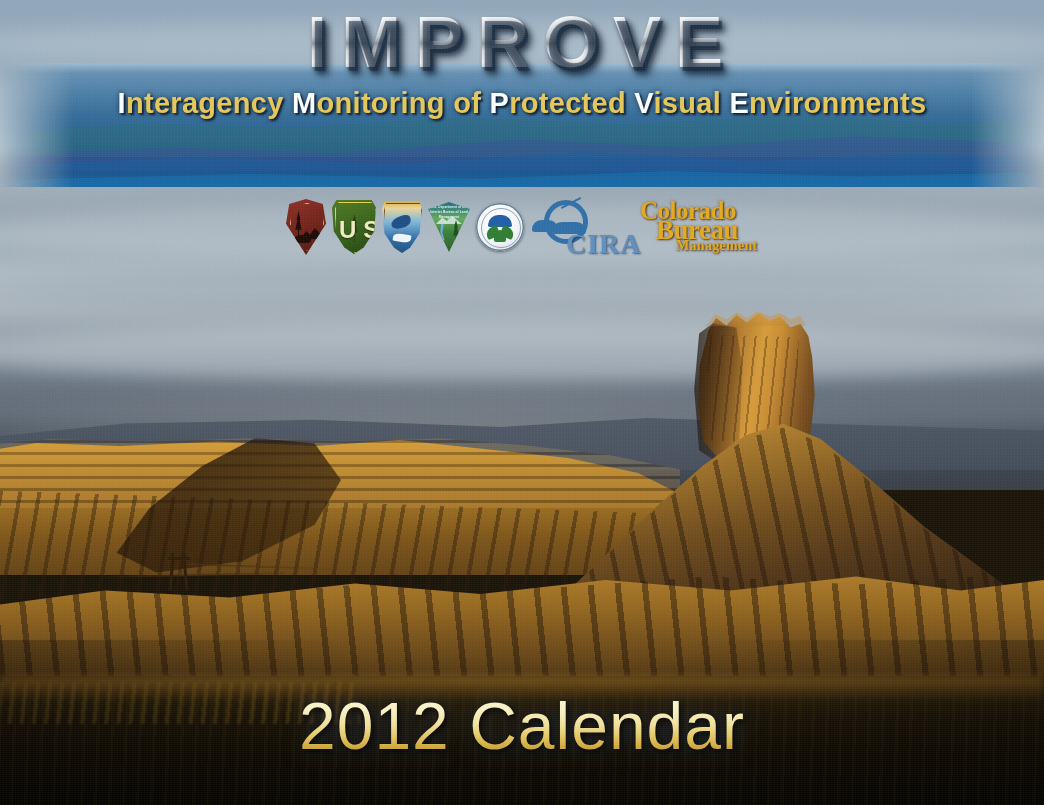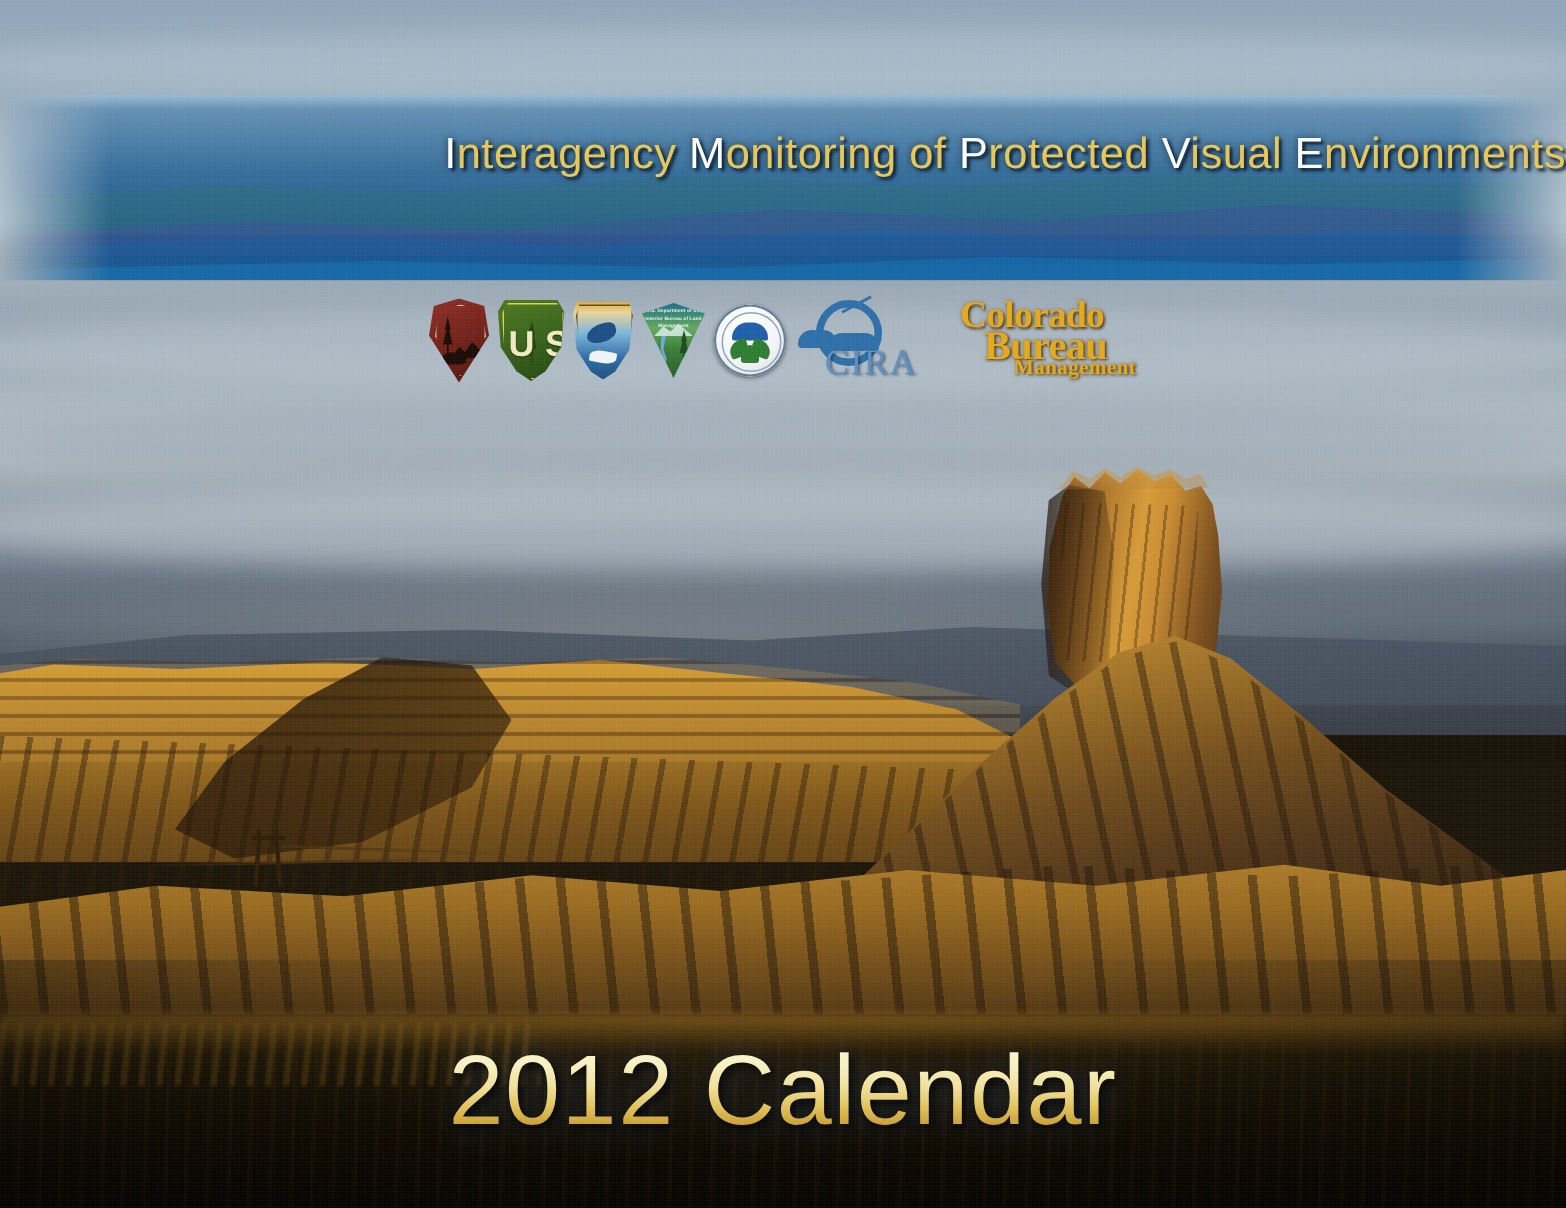--- a/index.html
+++ b/index.html
@@ -271,23 +271,23 @@
     -webkit-background-clip:text;
             background-clip:text;
     -webkit-text-fill-color:transparent;
     text-shadow:3px 4px 0 rgba(20,40,62,.55), 5px 6px 7px rgba(8,20,36,.55);
     filter:drop-shadow(2px 3px 2px rgba(10,26,44,.65));
     white-space:nowrap;
   }
 
   .improve-sub {
     position:absolute; left:0; top:89px; width:100%;
-    text-align:right;
+    text-align:center;
     font-family:"Liberation Sans", sans-serif;
-    font-weight:400;
+    font-weight:700;
     font-size:29px;
     letter-spacing:.3px;
     line-height:1;
     white-space:nowrap;
     color:#e6c657;
     text-shadow:2px 2px 2px rgba(8,24,42,.85), 0 0 5px rgba(8,24,42,.7);
   }
   .improve-sub .cap { color:#fbfcfd; }
 
   
@@ -380,22 +380,22 @@
   
   .cira { width:98px; height:58px; }
   .cira-ring { position:absolute; left:14px; top:2px; width:44px; height:44px;
     border-radius:50%; border:5px solid #2f6fa8; }
   .cira-cloud1 { position:absolute; left:2px; top:22px; width:26px; height:12px;
     background:#2f6fa8; border-radius:14px 14px 4px 4px; }
   .cira-cloud2 { position:absolute; left:22px; top:24px; width:34px; height:12px;
     background:#2f6fa8; border-radius:16px 16px 4px 4px; }
   .cira-sat { position:absolute; left:30px; top:4px; width:22px; height:2px;
     background:#2f6fa8; transform:rotate(-28deg); }
-  .cira-txt { position:absolute; left:20px; top:32px; width:86px;
-    font-family:"Liberation Serif", serif; font-size:24px; font-weight:400;
+  .cira-txt { position:absolute; left:36px; top:32px; width:86px;
+    font-family:"Liberation Serif", serif; font-size:28px; font-weight:700;
     color:#5e8fc0; letter-spacing:1px; line-height:1;
     text-shadow:1px 1px 2px rgba(10,26,44,.65); }
 
   
   .csu { width:124px; height:62px; }
   .csu span {
     position:absolute; display:block;
     font-family:"Liberation Serif", serif; font-weight:700;
     color:#e3a91c; line-height:1;
     text-shadow:1px 1px 2px rgba(60,34,4,.85), 0 0 3px rgba(120,74,10,.5);
@@ -481,20 +481,21 @@
   </div>
 
   <div class="banner">
     <div class="bn-top-hi"></div>
     <div class="bn-ridge bnr1"></div>
     <div class="bn-ridge bnr2"></div>
     <div class="bn-ridge bnr3"></div>
     <div class="bn-ridge bnr4"></div>
   </div>
 
+  <div class="improve-title">IMPROVE</div>
 
   <div class="improve-sub"><span class="cap">I</span><span>nteragency </span><span class="cap">M</span><span>onitoring of </span><span class="cap">P</span><span>rotected </span><span class="cap">V</span><span>isual </span><span class="cap">E</span><span>nvironments</span></div>
 
   <div class="logo-row">
 
     <div class="logo nps">
       <div class="nps-mtn"></div>
       <div class="nps-tree"></div>
       <div class="nps-bis"></div>
     </div>

